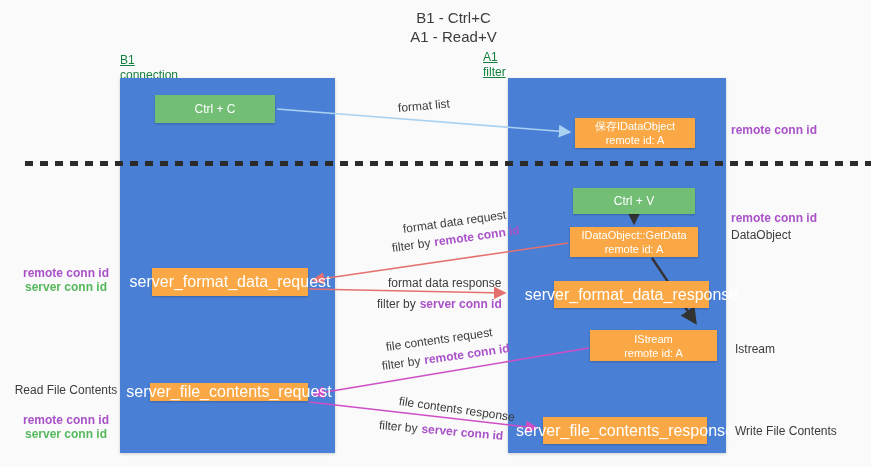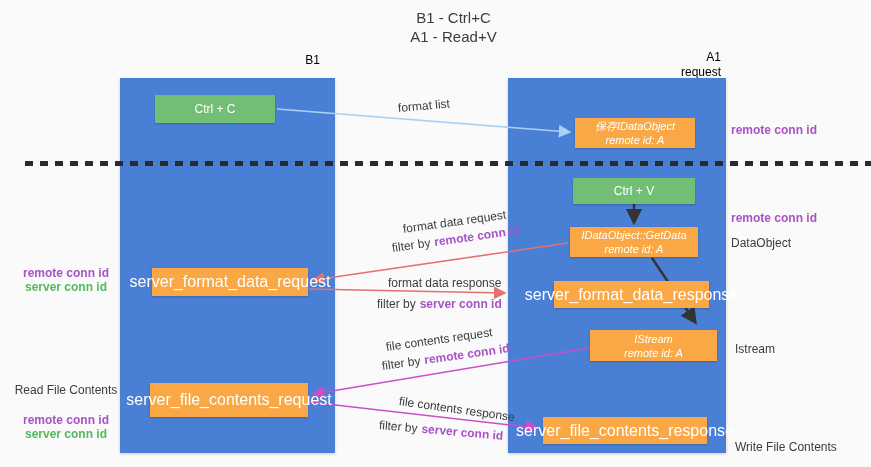--- a/index.html
+++ b/index.html
@@ -3,27 +3,27 @@
 <meta charset="utf-8">
 <style>
   html,body{margin:0;padding:0;}
   body{font-family:"Liberation Sans","DejaVu Sans",sans-serif;background:#fafafa;}
   .stage{position:relative;width:871px;height:467px;background:#fafafa;overflow:hidden;}
   .abs{position:absolute;}
 
   .title{left:0;top:8px;width:100%;text-align:center;font-size:15px;line-height:19px;color:#3c3c3c;padding-left:18px;}
 
   .col{background:var(--c-column_blue,#4A7FD6);box-shadow:0 1px 3px rgba(0,0,0,.18);}
-  .col-header{text-align:right;font-size:12px;line-height:15px;color:#000000;}
+  .col-header{text-align:left;font-size:12px;line-height:15px;color:#15803d;text-decoration:underline;}
 
   .box{display:flex;flex-direction:column;align-items:center;justify-content:center;
        color:#fff;box-shadow:0 1px 2px rgba(0,0,0,.22);text-align:center;}
   .box.green{background:var(--c-box_green,#71BE74);font-size:12px;}
   .box.orange{background:var(--c-box_orange,#F9A845);font-size:16px;}
-  .box.two-line{font-size:11px;line-height:14px;font-style:italic;}
+  .box.two-line{font-size:11px;line-height:14px;}
 
   .dashes{left:25px;top:161px;width:846px;height:5px;
           background:repeating-linear-gradient(90deg,#2b2b2b 0 8px,rgba(0,0,0,0) 8px 15px);}
 
   .lbl{font-size:12px;color:#3c3c3c;white-space:nowrap;display:flex;gap:4px;transform-origin:left center;}
   .rot-n8{transform:rotate(-8deg);}
   .rot-n5{transform:rotate(-5deg);}
   .rot-p8{transform:rotate(8deg);}
   .rot-p5{transform:rotate(5deg);}
   .purple{color:var(--c-text_purple,#A952C8);font-weight:bold;}
@@ -46,24 +46,25 @@
 
 <div class="stage">
 
   <div class="abs title">
     <div>B1 - Ctrl+C</div>
     <div>A1 - Read+V</div>
   </div>
 
   <div class="abs col-header" style="left:120px;top:53px;width:200px;">
     <div>B1</div>
+    <div>connection</div>
   </div>
-  <div class="abs col-header" style="left:504px;top:50px;width:217px;">
+  <div class="abs col-header" style="left:483px;top:50px;width:217px;">
     <div>A1</div>
-    <div>request</div>
+    <div>filter</div>
   </div>
 
   <div class="abs col" style="left:120px;top:78px;width:215px;height:375px;"></div>
   <div class="abs col" style="left:508px;top:78px;width:218px;height:375px;"></div>
 
   <div class="abs dashes"></div>
 
   <svg class="overlay" width="871" height="467">
     <defs>
       <marker id="ah-blue" viewBox="0 0 10 10" refX="8" refY="5" markerWidth="8" markerHeight="8" orient="auto">
@@ -90,21 +91,21 @@
 
   <div class="abs box green" style="left:155px;top:95px;width:120px;height:28px;text-align:center;">
     <div>Ctrl + C</div>
   </div>
 
   <div class="abs box orange two-line" style="left:575px;top:118px;width:120px;height:30px;">
     <div>保存IDataObject</div>
     <div>remote id: A</div>
   </div>
 
-  <div class="abs box green" style="left:573px;top:178px;width:122px;height:26px;">
+  <div class="abs box green" style="left:573px;top:188px;width:122px;height:26px;">
     <div>Ctrl + V</div>
   </div>
 
   <div class="abs box orange two-line" style="left:570px;top:227px;width:128px;height:30px;">
     <div>IDataObject::GetData</div>
     <div>remote id: A</div>
   </div>
 
   <div class="abs box orange" style="left:152px;top:268px;width:156px;height:28px;">
     <div>server_format_data_request</div>
@@ -112,21 +113,21 @@
 
   <div class="abs box orange" style="left:510px;top:281px;width:155px;height:27px;margin-left:44px;">
     <div>server_format_data_response</div>
   </div>
 
   <div class="abs box orange two-line" style="left:590px;top:330px;width:127px;height:31px;">
     <div>IStream</div>
     <div>remote id: A</div>
   </div>
 
-  <div class="abs box orange" style="left:150px;top:383px;width:158px;height:34px;">
+  <div class="abs box orange" style="left:150px;top:383px;width:158px;height:18px;">
     <div>server_file_contents_request</div>
   </div>
 
   <div class="abs box orange" style="left:543px;top:417px;width:164px;height:27px;">
     <div>server_file_contents_response</div>
   </div>
 
   <div class="abs lbl rot-n5" style="left:398px;top:101px;">
     <span>format list</span>
   </div>
@@ -162,27 +163,27 @@
     <span class="dark">filter by</span>
     <span class="purple">server conn id</span>
   </div>
 
   <div class="abs lbl purple" style="left:731px;top:123px;">
     <span>remote conn id</span>
   </div>
   <div class="abs lbl purple" style="left:731px;top:211px;">
     <span>remote conn id</span>
   </div>
-  <div class="abs lbl" style="left:731px;top:236px;">
+  <div class="abs lbl" style="left:731px;top:228px;">
     <span>DataObject</span>
   </div>
   <div class="abs lbl" style="left:735px;top:342px;">
     <span>Istream</span>
   </div>
-  <div class="abs lbl" style="left:735px;top:424px;margin-top:16px;">
+  <div class="abs lbl" style="left:735px;top:424px;">
     <span>Write File Contents</span>
   </div>
 
   <div class="abs side-stack" style="left:12px;top:266px;width:108px;">
     <div class="purple">remote conn id</div>
     <div class="greentxt">server conn id</div>
   </div>
   <div class="abs side-stack" style="left:12px;top:383px;width:108px;">
     <div class="dark" style="margin-bottom:16px;">Read File Contents</div>
     <div class="purple">remote conn id</div>

